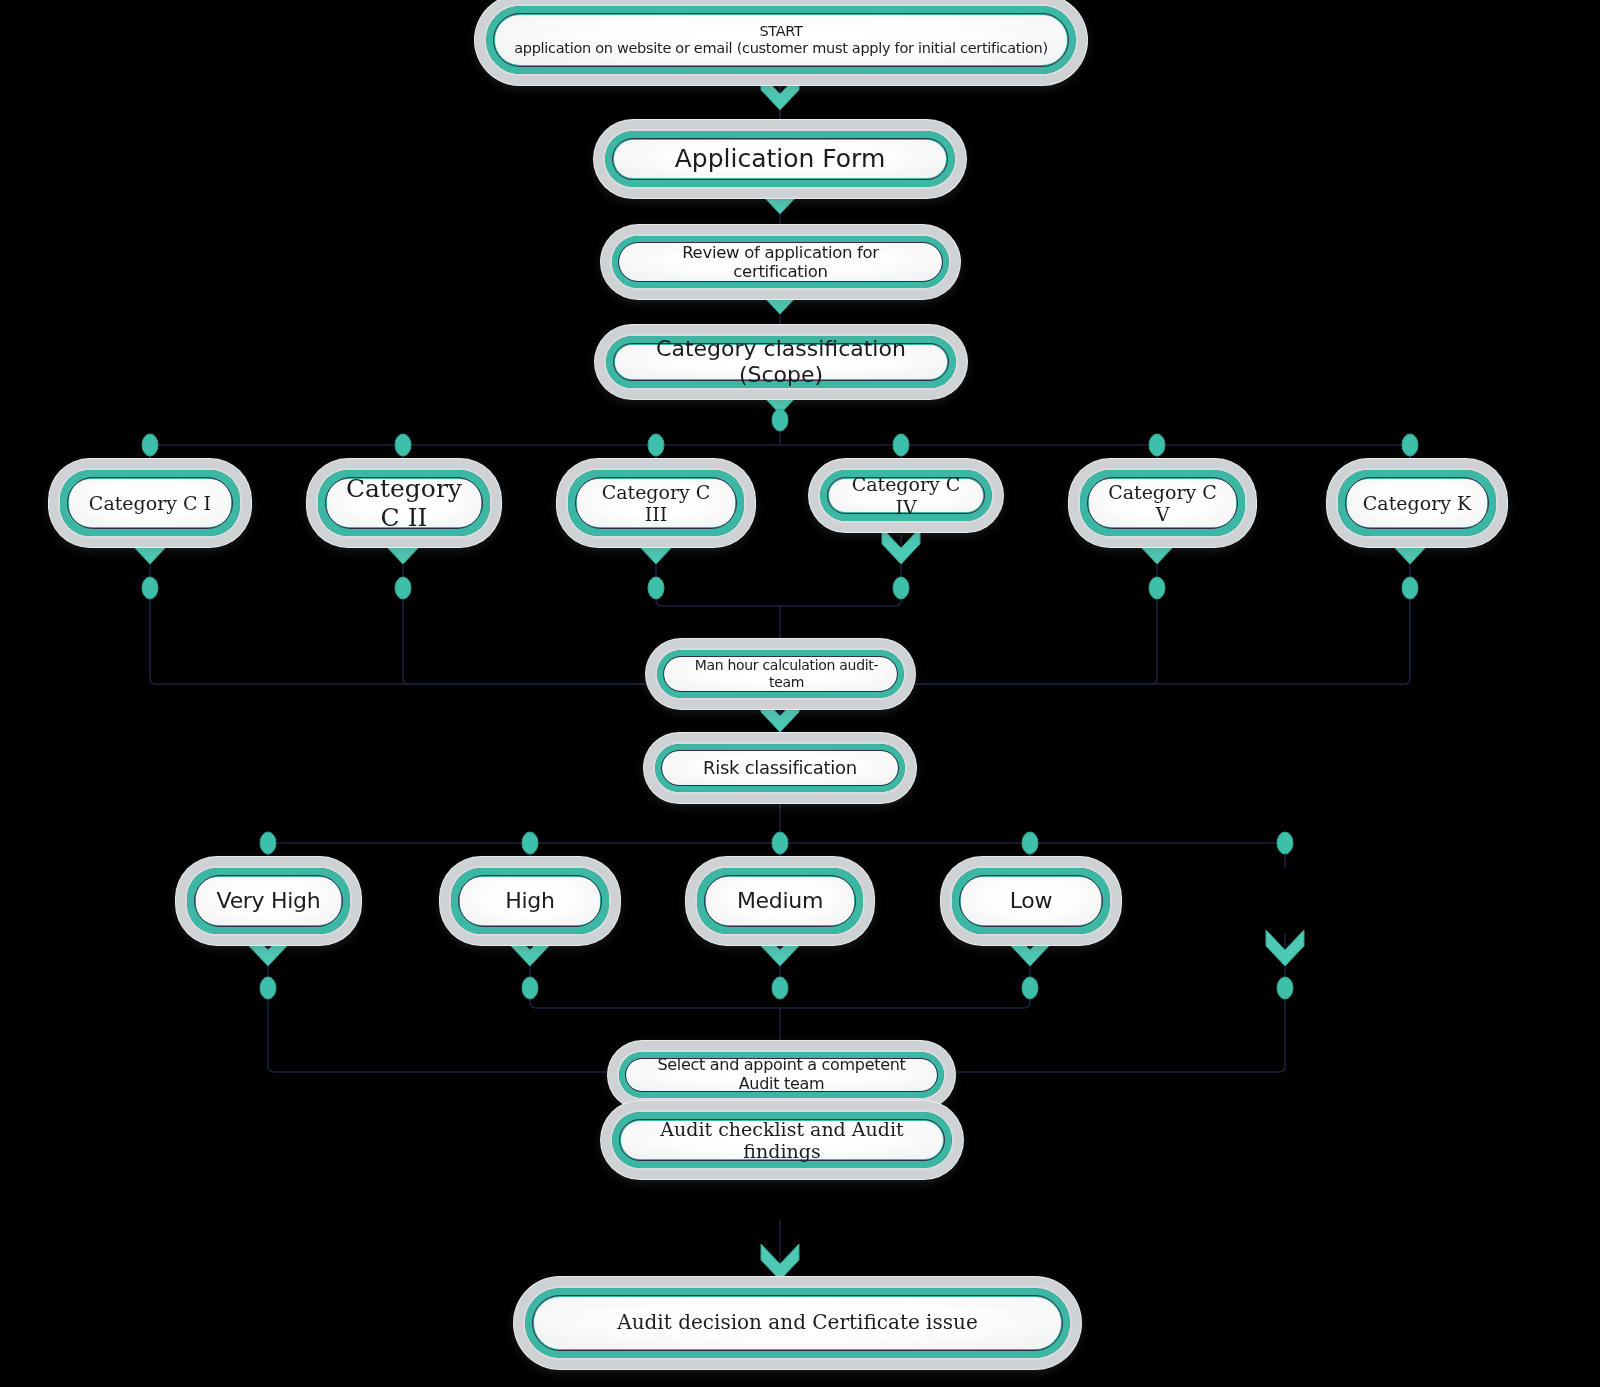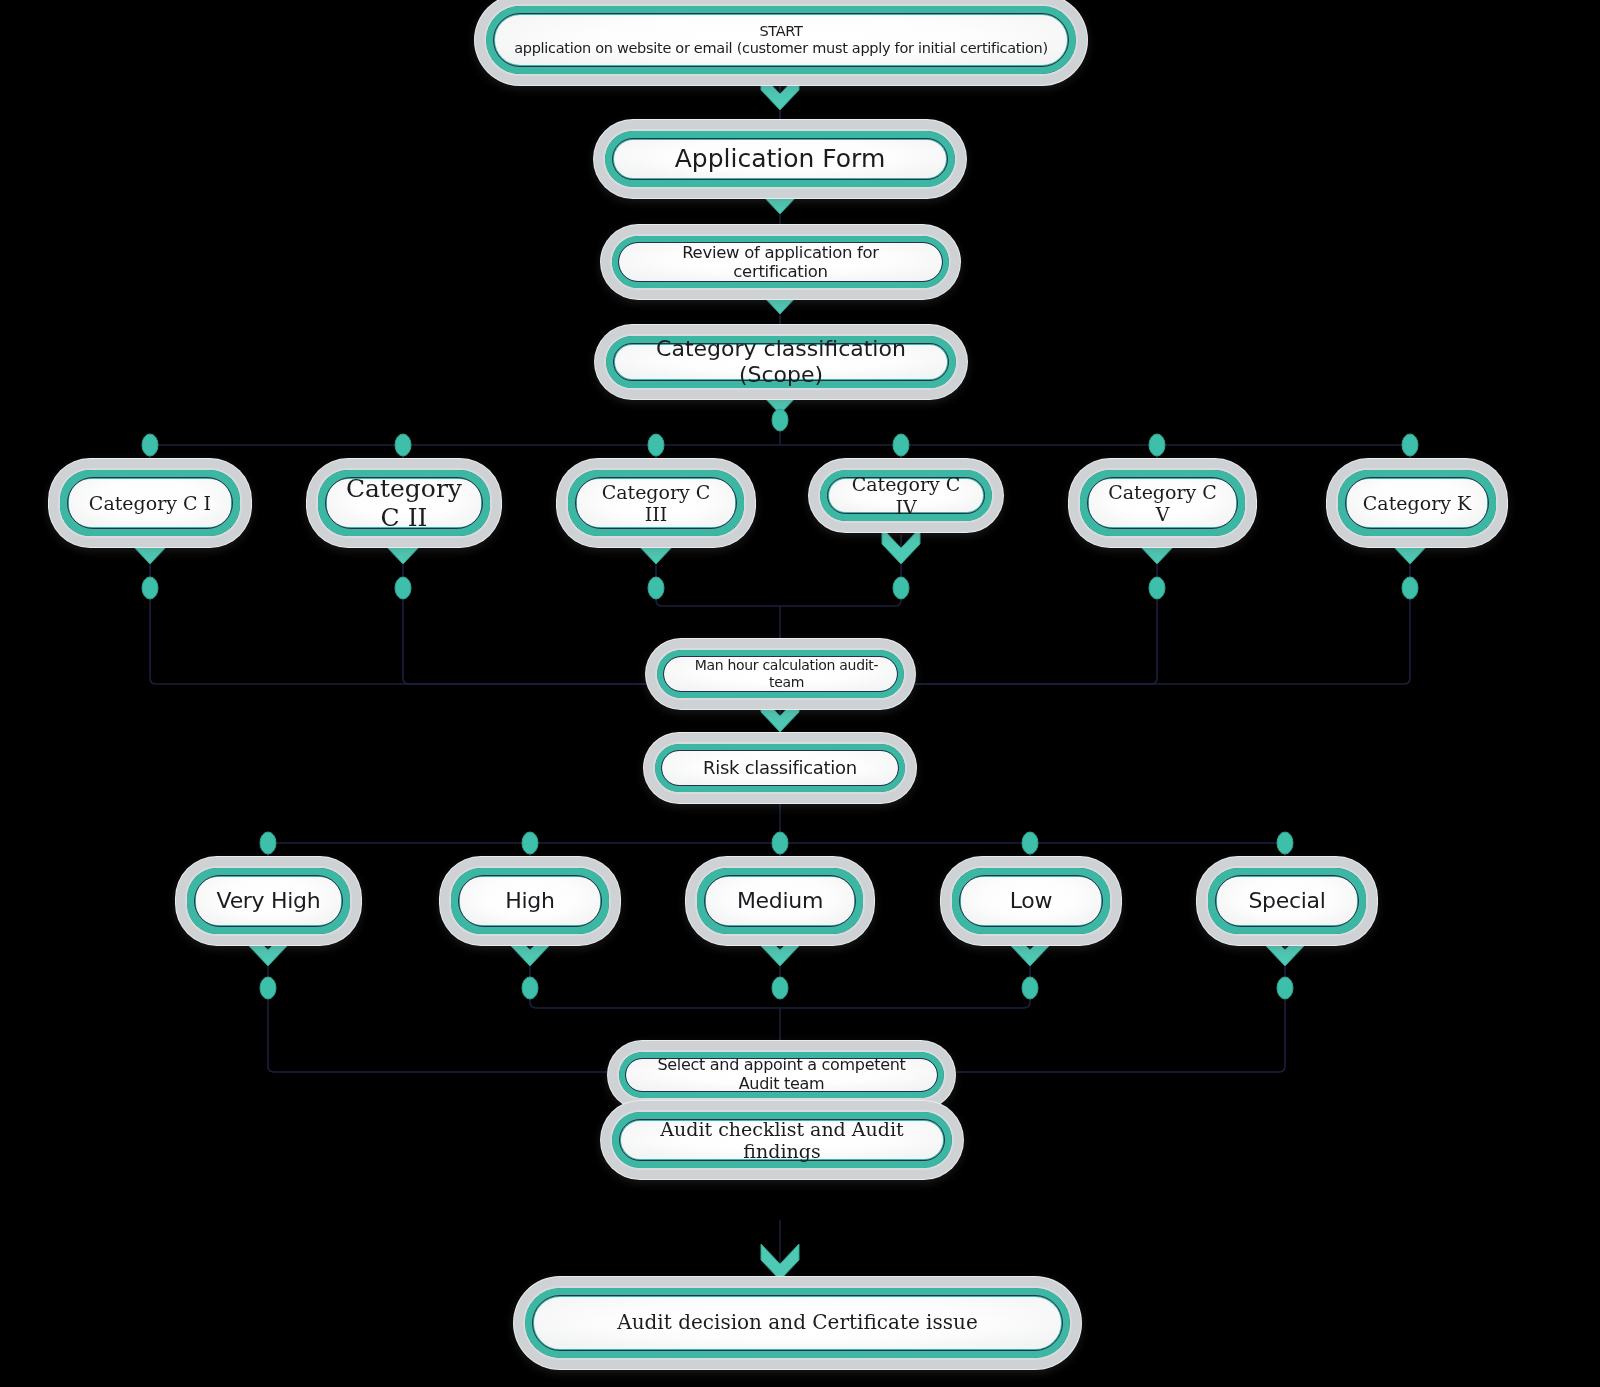--- a/index.html
+++ b/index.html
@@ -265,23 +265,20 @@
   </div>
 
   <div class="node" style="left:697px;top:868px;width:166px;height:66px;border-radius:30px;">
     <span class="lbl f-cond" style="font-size:22px;">Medium</span>
   </div>
 
   <div class="node" style="left:952px;top:868px;width:158px;height:66px;border-radius:30px;align-items:center;">
     <span class="lbl f-cond" style="font-size:22px;">Low</span>
   </div>
 
-  <div class="node" style="left:1208px;top:868px;width:158px;height:66px;border-radius:30px;">
-    <span class="lbl f-cond" style="font-size:22px;">Special</span>
-  </div>
 
   <div class="node thin" style="left:619px;top:1052px;width:325px;height:46px;">
     <span class="lbl f-cond" style="font-size:16px;">Select and appoint a competent Audit team</span>
   </div>
 
   <div class="node" style="left:612px;top:1112px;width:340px;height:56px;">
     <span class="lbl f-serif" style="font-size:19px;">Audit checklist and Audit findings</span>
   </div>
 
   <div class="node" style="left:525px;top:1288px;width:545px;height:70px;">

